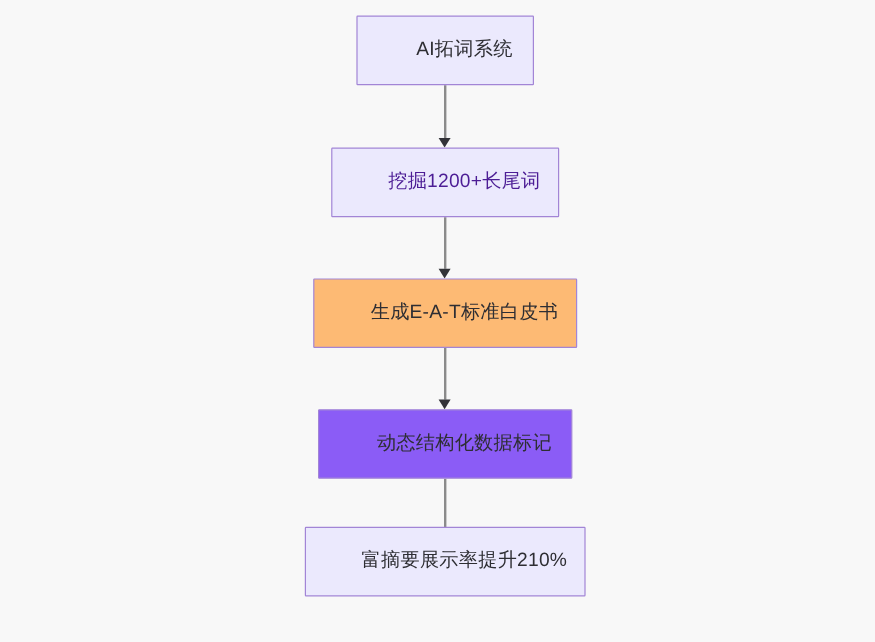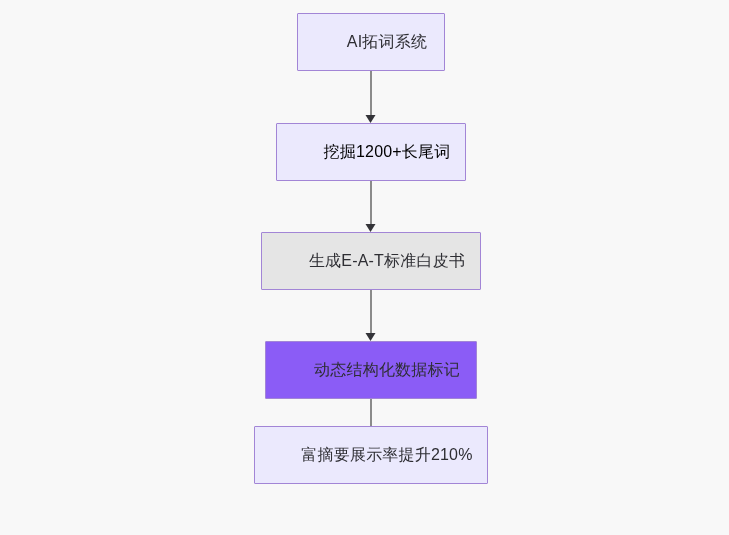--- a/index.html
+++ b/index.html
@@ -81,29 +81,29 @@
   </div>
   <div class="edge" style="left: 371px; top: 399px;">
     <div class="edge-line" style="height: 43px; background: rgb(139, 139, 139);"></div>
     <div class="edge-head" style="top: 43px; border-top-color: rgb(51, 51, 56);"></div>
   </div>
 
   <div class="node" style="left: 297px; top: 13px; width: 148px; height: 58px; background: rgb(235, 233, 253); border-color: rgb(162, 133, 214); color: rgb(46, 46, 51);">
     <span class="node-label">AI拓词系统</span>
   </div>
 
-  <div class="node" style="left: 276px; top: 123px; width: 190px; height: 58px; background: rgb(235, 233, 253); border-color: rgb(162, 133, 214); color: #000000;">
+  <div class="node" style="left: 276px; top: 123px; width: 190px; height: 58px; background: rgb(235, 233, 253); border-color: rgb(162, 133, 214); color: #4c1d95;">
     <span class="node-label">挖掘1200+长尾词</span>
   </div>
 
-  <div class="node" style="left: 261px; top: 232px; width: 220px; height: 58px; background: #e5e5e5; border-color: rgb(162, 133, 214); color: rgb(46, 46, 51);">
+  <div class="node" style="left: 261px; top: 232px; width: 220px; height: 58px; background: #fdba74; border-color: rgb(162, 133, 214); color: rgb(46, 46, 51);">
     <span class="node-label">生成E-A-T标准白皮书</span>
   </div>
 
   <div class="node" style="left: 265px; top: 341px; width: 212px; height: 58px; background: #8b5cf6; border-color: rgb(162, 133, 214); color: rgb(46, 46, 51);">
     <span class="node-label">动态结构化数据标记</span>
   </div>
 
-  <div class="node" style="left: 254px; top: 426px; width: 234px; height: 58px; background: rgb(235, 233, 253); border-color: rgb(162, 133, 214); color: rgb(46, 46, 51);">
+  <div class="node" style="left: 254px; top: 439px; width: 234px; height: 58px; background: rgb(235, 233, 253); border-color: rgb(162, 133, 214); color: rgb(46, 46, 51);">
     <span class="node-label">富摘要展示率提升210%</span>
   </div>
 
 </div>
 
 </body></html>

